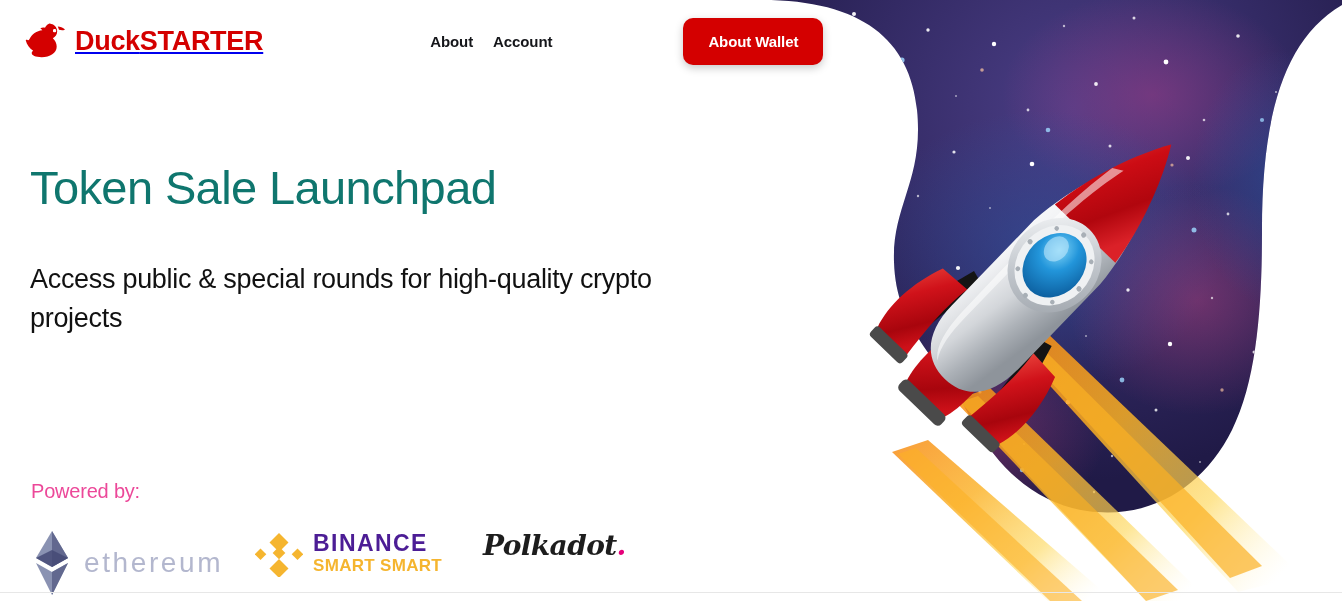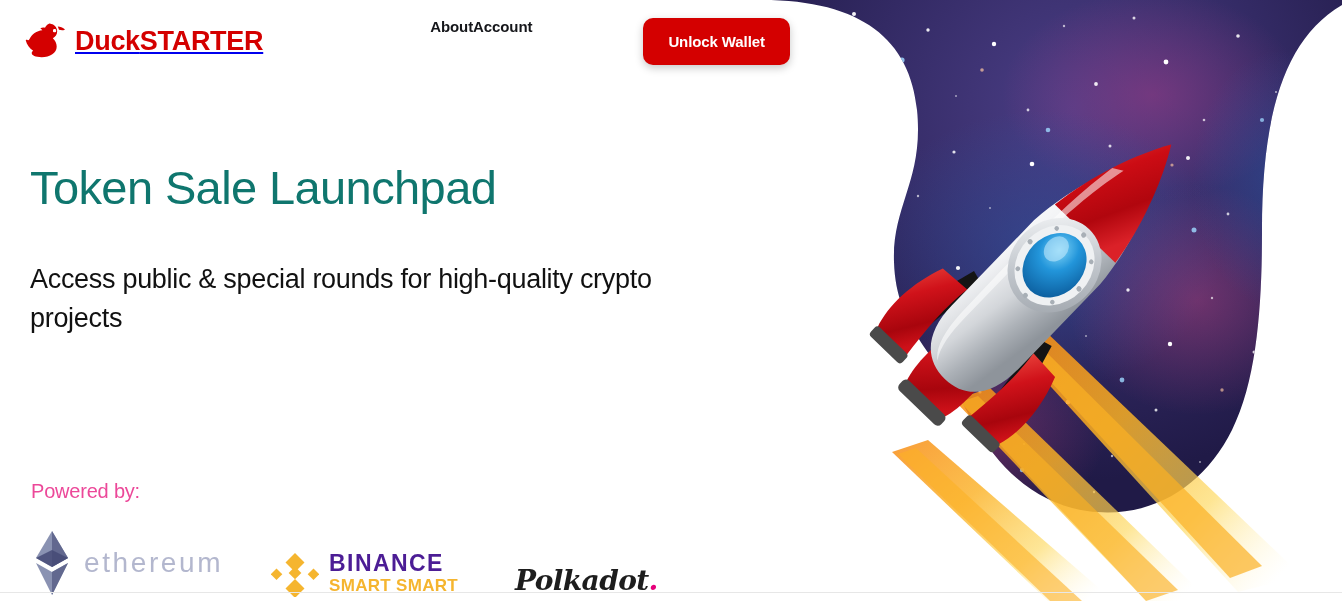--- a/index.html
+++ b/index.html
@@ -34,21 +34,21 @@
   .brand { display:flex; align-items:center; gap:9px; }
   .brand-duck { width:42px; height:40px; display:block; }
   .brand-name {
     font-size:27px; font-weight:bold; color:#D40000;
     letter-spacing:-0.3px; white-space:nowrap;
     line-height:1;
   }
   .brand-name .thin { font-weight:700; }
 
   .main-nav {
-    display:flex; 
+    display:flex; align-items:center; gap:20px;
     margin-left:167px;
   }
   .nav-link {
     font-size:15px; font-weight:bold; color:#15161a;
     text-decoration:none; white-space:nowrap;
     cursor:pointer; letter-spacing:-0.1px;
   }
   .wallet-btn {
     margin-left:111px;
     background:#D40000; color:#fff;
@@ -84,22 +84,22 @@
 
   
   .powered {
     position:absolute; left:31px; top:480px; z-index:4;
   }
   .powered-label {
     font-size:20px; color:#ec4899; font-weight:400;
     letter-spacing:-0.2px;
   }
   .partner-row {
-    display:flex; align-items:flex-end;
-    margin-top:26px; gap:16px;
+    display:flex; align-items:flex-start;
+    margin-top:26px; gap:0;
   }
   .partner { display:flex; align-items:center; }
 
   
   .p-eth { gap:11px; }
   .eth-word {
     font-size:28px; font-weight:300; color:#B3B7CE;
     letter-spacing:2.6px;
   }
   
@@ -363,21 +363,21 @@
         <path fill="#ffffff" d="M30.6 8.3c0.8 0 1.4 0.6 1.4 1.4s-0.6 1.4-1.4 1.4-1.4-0.6-1.4-1.4 0.6-1.4 1.4-1.4z"></path>
         <path fill="#D40000" d="M33.8 5.6c2.5 0.2 4.9 1.0 6.6 2.3 0.5 0.4 0.4 1.0-0.2 1.1
           -1.8 0.3-3.6 0.2-5.2-0.3z"></path>
       </svg>
       <span class="brand-name"><span>Duck</span><span class="thin">STARTER</span></span>
     </a>
 
     <nav class="main-nav">
       <a class="nav-link" href="#">About</a>
       <a class="nav-link" href="#">Account</a>
-      <button class="wallet-btn">Unlock Wallet</button>
+      <button class="wallet-btn">About Wallet</button>
     </nav>
   </header>
 
   <section class="hero-copy">
     <h2 class="hero-title-light">Token Sale Launchpad</h2>
     <p class="hero-sub">Access public &amp; special rounds for high-quality crypto projects</p>
   </section>
 
   <section class="powered">
     <div class="powered-label">Powered by:</div>

